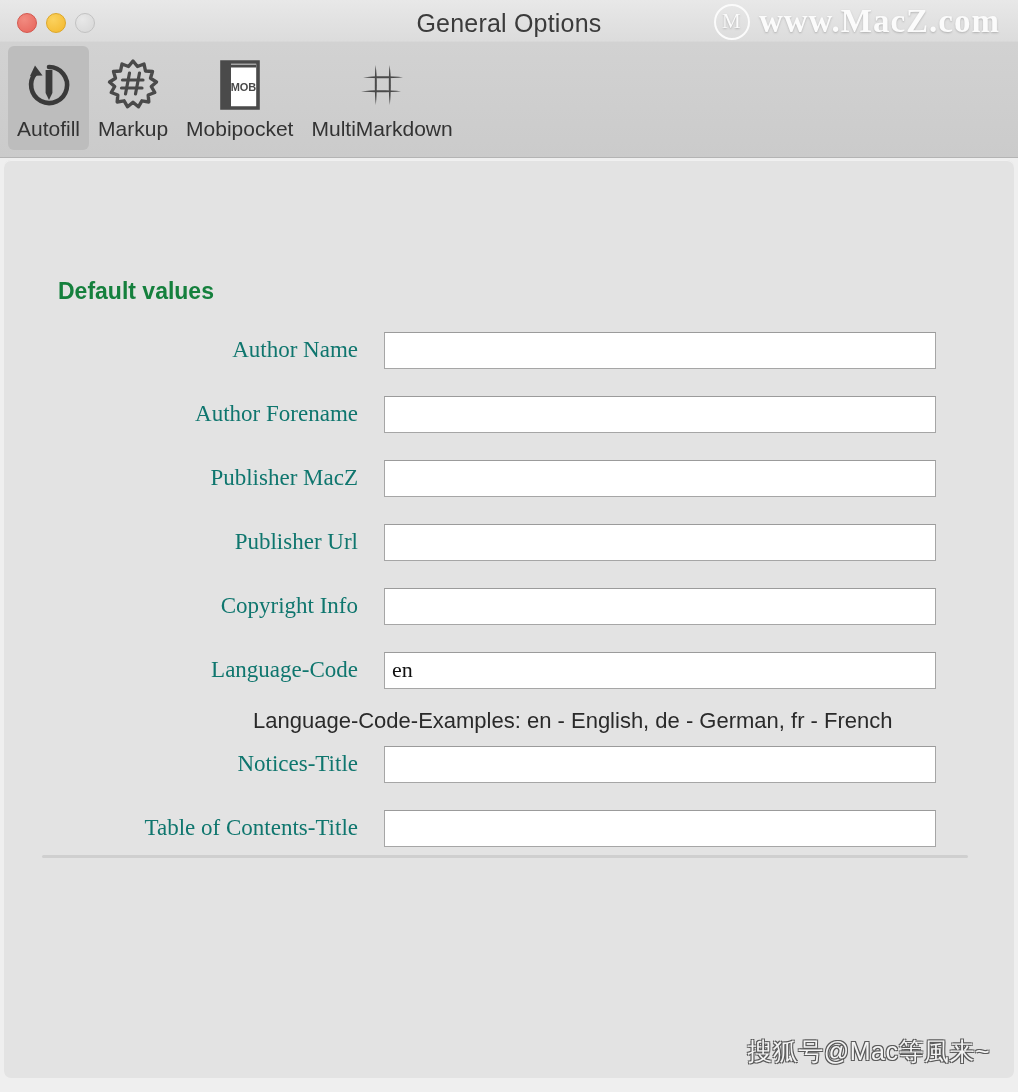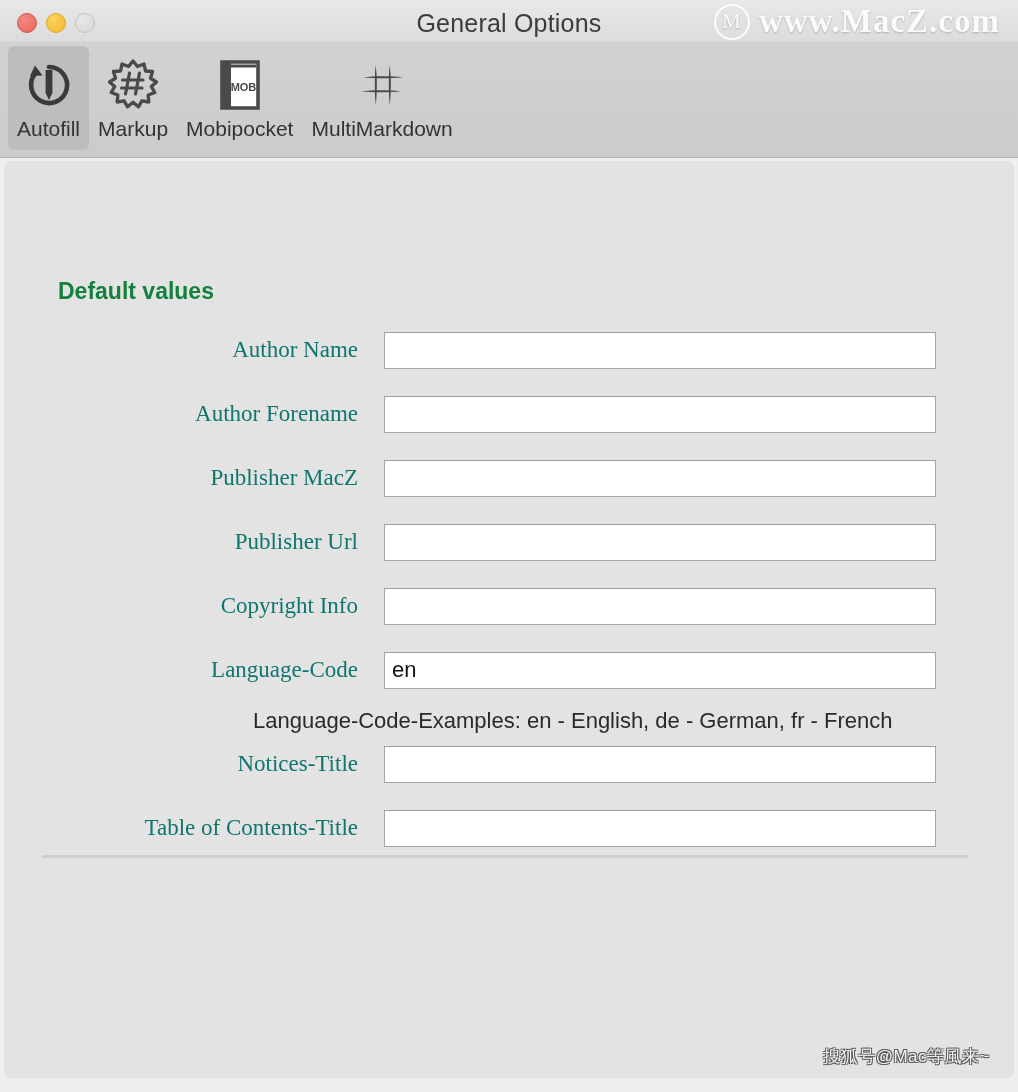--- a/index.html
+++ b/index.html
@@ -173,21 +173,21 @@
 
   .form-input {
     position: absolute;
     left: 380px;
     width: 552px;
     height: 37px;
     background: #ffffff;
     border: 1px solid #a6a6a6;
     border-top-color: #9b9b9b;
     box-sizing: border-box;
-    font-family: Liberation Sans, sans-serif;
+    font-family: Liberation Serif, serif;
     font-size: 22px;
     color: #111111;
     padding: 0 7px;
     border-radius: 0;
     outline: none;
   }
   .form-input::placeholder { color: #b0b0b0; }
 
   .hint-row {
     position: relative;
@@ -210,21 +210,21 @@
     width: 926px;
     height: 3px;
     background: #cfcfcf;
     border-radius: 2px;
   }
 
   .watermark-bottom {
     position: absolute;
     right: 24px;
     bottom: 10px;
-    font-size: 17px;
+    font-size: 25px;
     font-family: "Liberation Sans", sans-serif;
     color: #f4f4f4;
     text-shadow:
       -1px -1px 0 #5a5a5a,
        1px -1px 0 #5a5a5a,
       -1px  1px 0 #5a5a5a,
        1px  1px 0 #5a5a5a;
     letter-spacing: 0.5px;
   }
 </style>

